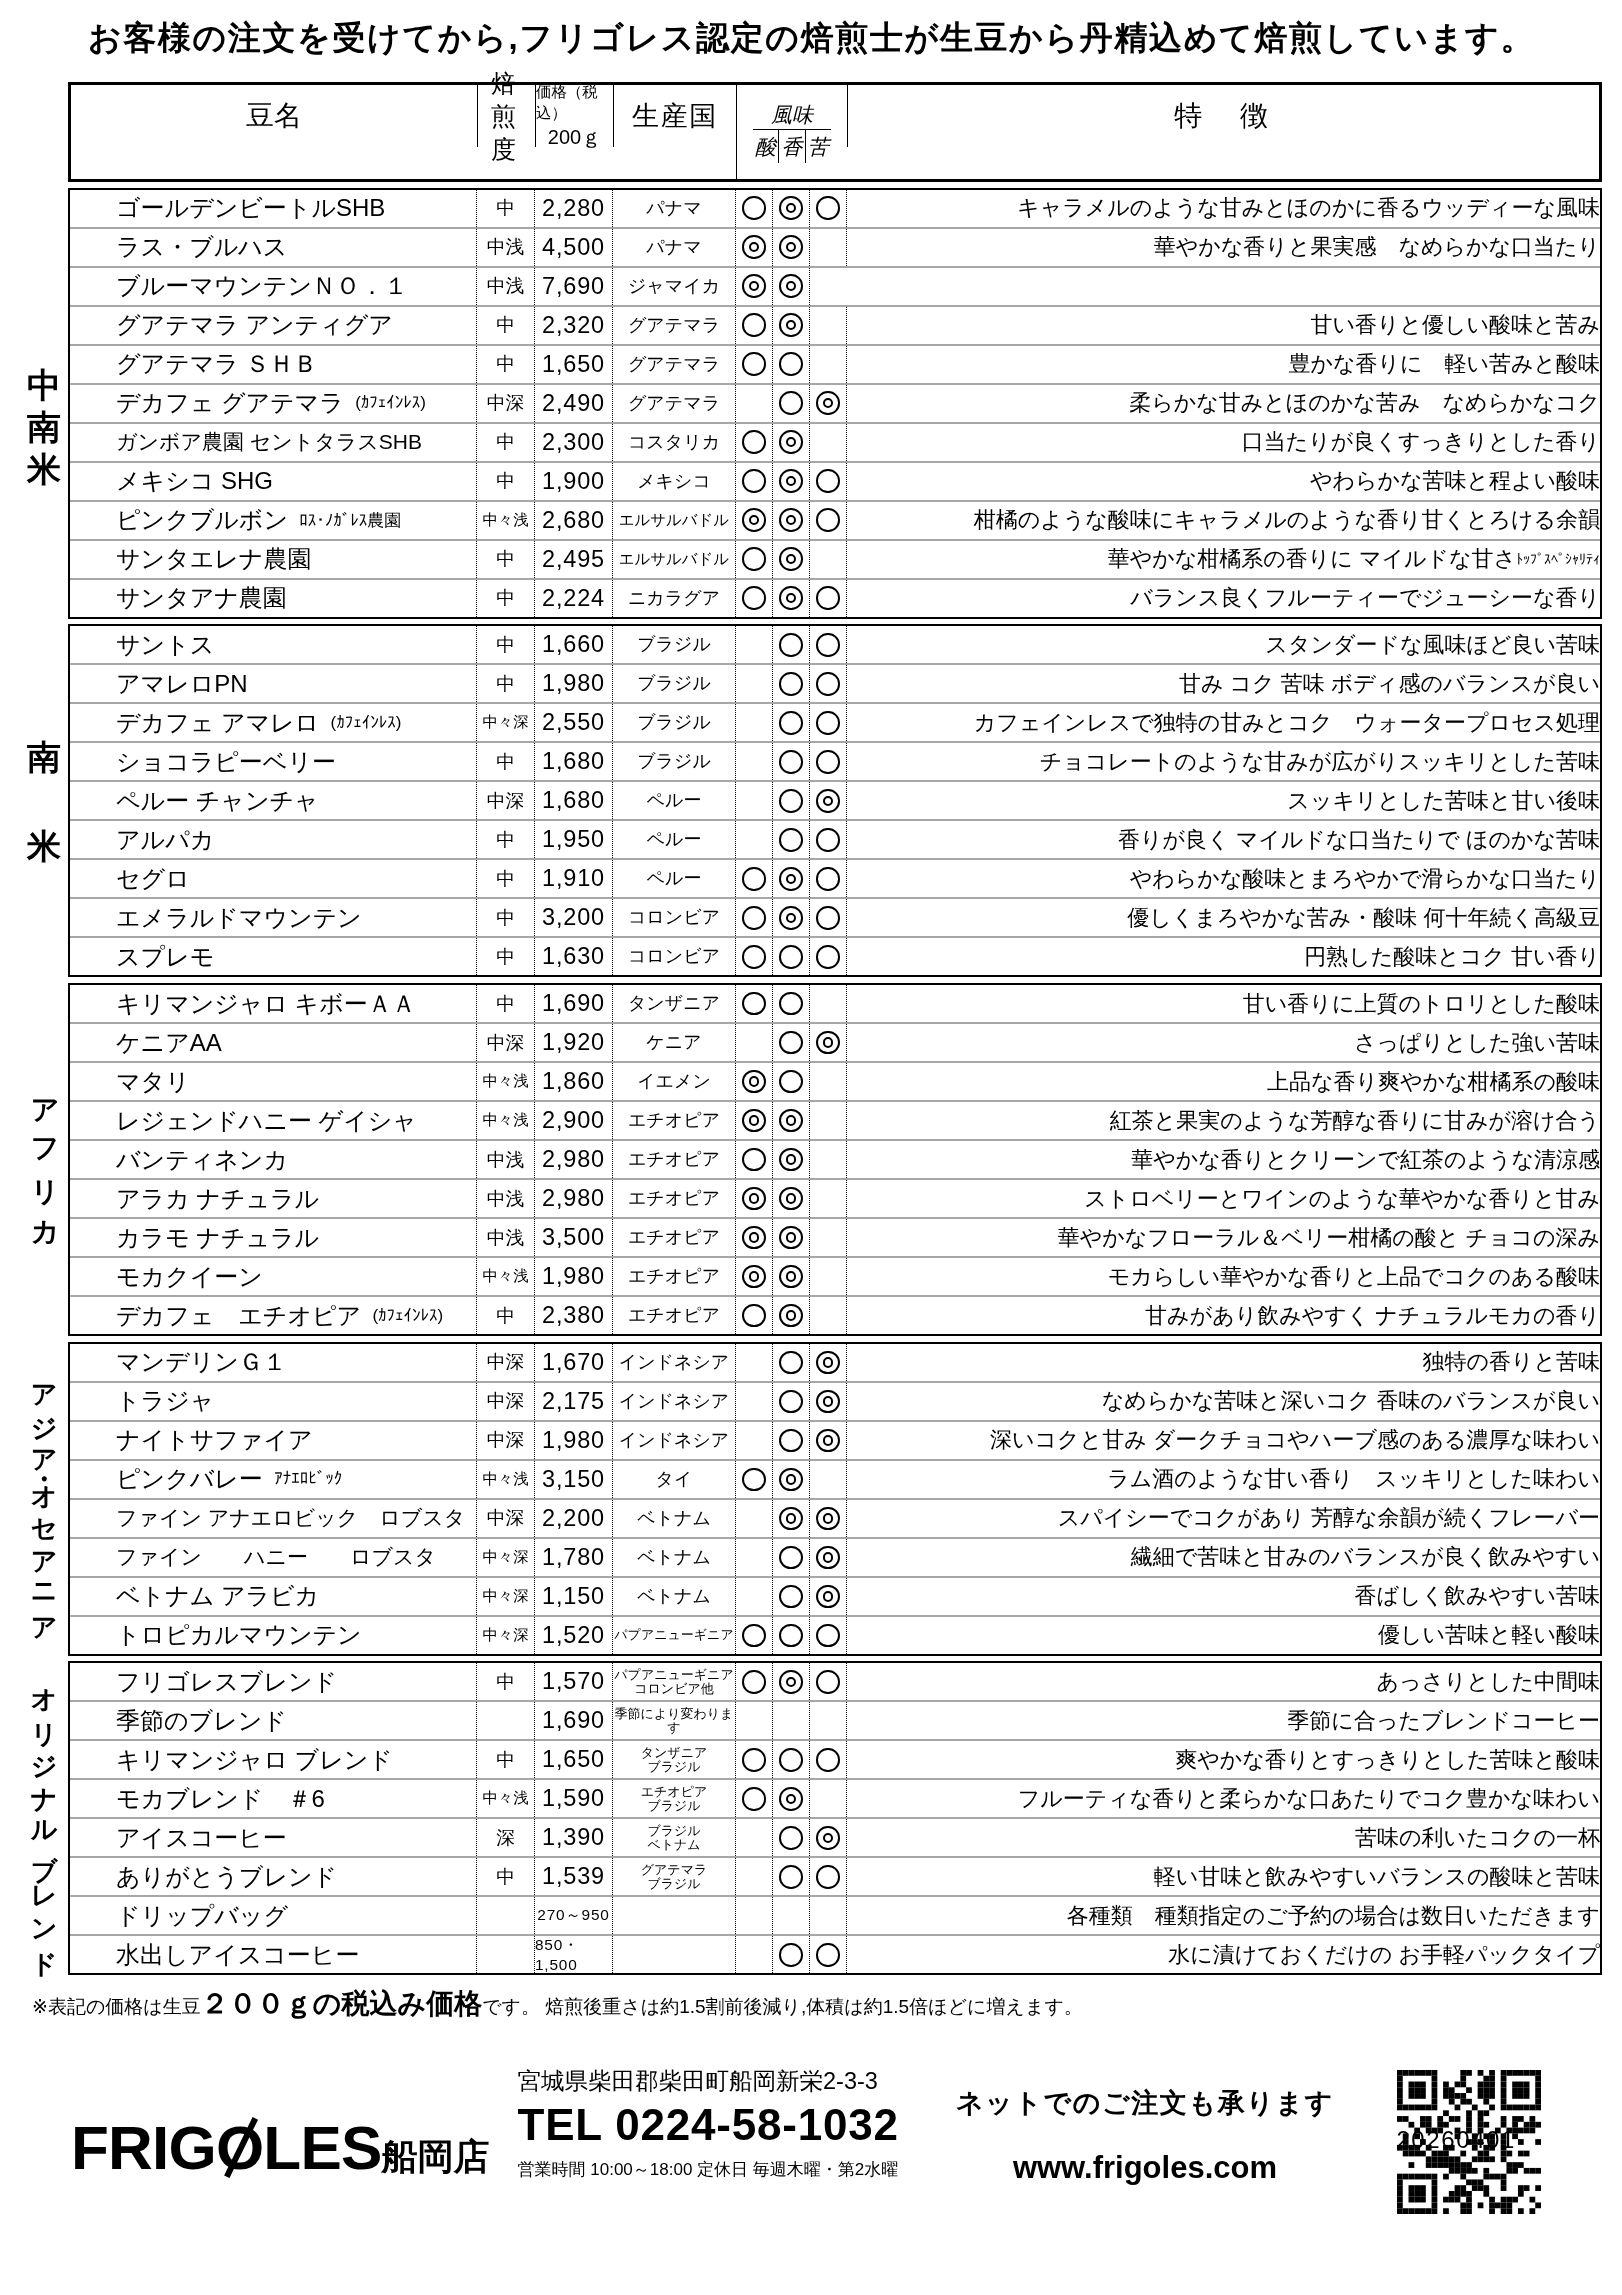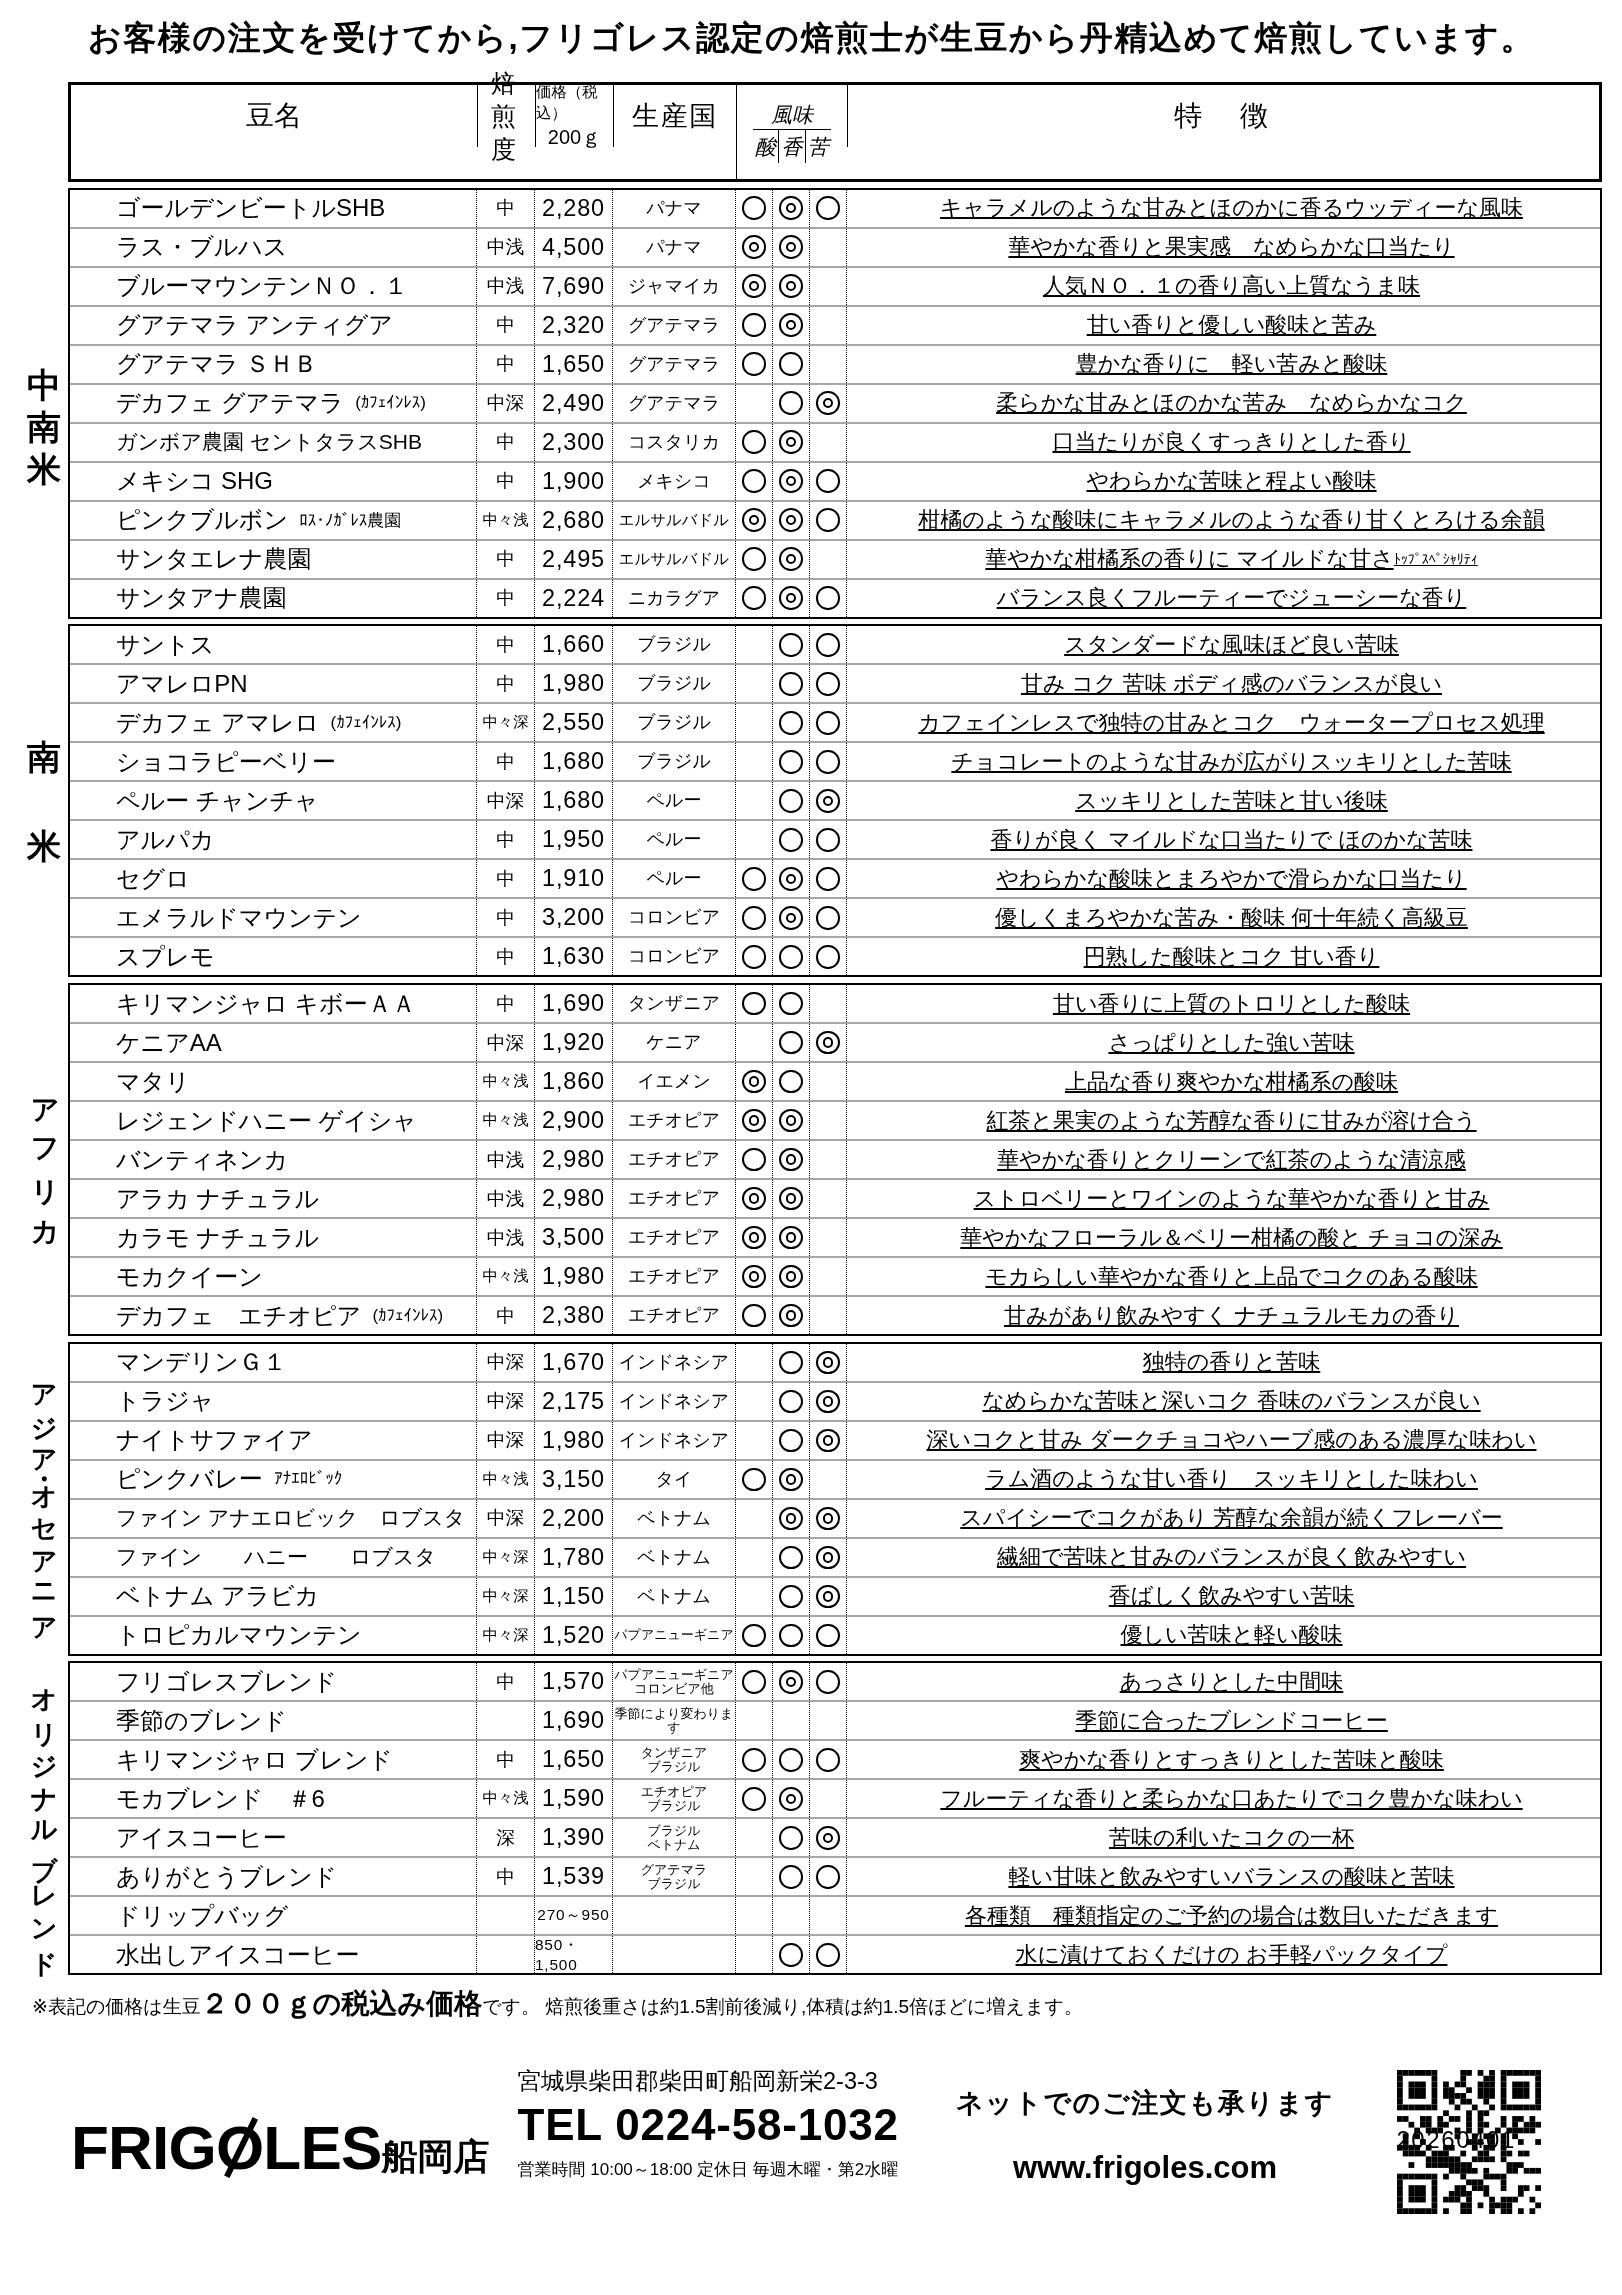--- a/index.html
+++ b/index.html
@@ -38,21 +38,21 @@
   .cell.c-bean{justify-content:flex-start;padding-left:46px;white-space:nowrap;}
   .bean-name{font-size:24px;}
   .bean-name.long{font-size:21px;}
   .bean-note{font-size:17px;margin-left:11.4px;}
   .cell.c-roast{font-size:18.7px;}
   .cell.c-price{font-size:23.5px;letter-spacing:0.8px;}
   .cell.c-price.small{font-size:15.4px;}
   .cell.c-origin{flex-direction:column;font-size:18px;line-height:1.05;text-align:center;}
   .cell.c-origin.mid{font-size:15.4px;}
   .cell.c-origin.small{font-size:13px;}
-  .cell.c-feat{justify-content:center;padding-left:16px;white-space:nowrap;text-decoration:underline;}
+  .cell.c-feat{justify-content:flex-end;padding-left:16px;white-space:nowrap;}
   .feat-text{font-size:22px;}
   .feat-note{font-size:14px;margin-left:0;}
 
   .mk{width:23.5px;height:23.5px;border:2.4px solid #000;border-radius:50%;box-sizing:border-box;
       display:flex;align-items:center;justify-content:center;}
   .mk.double::after{content:"";width:10.5px;height:10.5px;border:2.4px solid #000;border-radius:50%;box-sizing:border-box;}
 
   .footnote{margin:9.7px 24px 0 32px;display:flex;align-items:baseline;white-space:nowrap;}
   .fn-normal{font-size:19px;}
   .fn-bold{font-size:28px;font-weight:800;}
@@ -166,24 +166,20 @@
     <div class="cell c-origin">
                 <div>ジャマイカ</div>
               </div>
     <div class="cell c-mark">
                 <div class="mk double"></div>
               </div>
     <div class="cell c-mark">
                 <div class="mk double"></div>
               </div>
     <div class="cell c-mark"></div>
-    <div class="cell c-feat">
-      <span class="feat-text">人気ＮＯ．１の香り高い上質なうま味</span>
-
-    </div>
   </div>
 
   <div class="row">
     <div class="cell c-bean">
       <span class="bean-name">グアテマラ アンティグア</span>
 
     </div>
     <div class="cell c-roast">中</div>
     <div class="cell c-price">2,320</div>
     <div class="cell c-origin">

